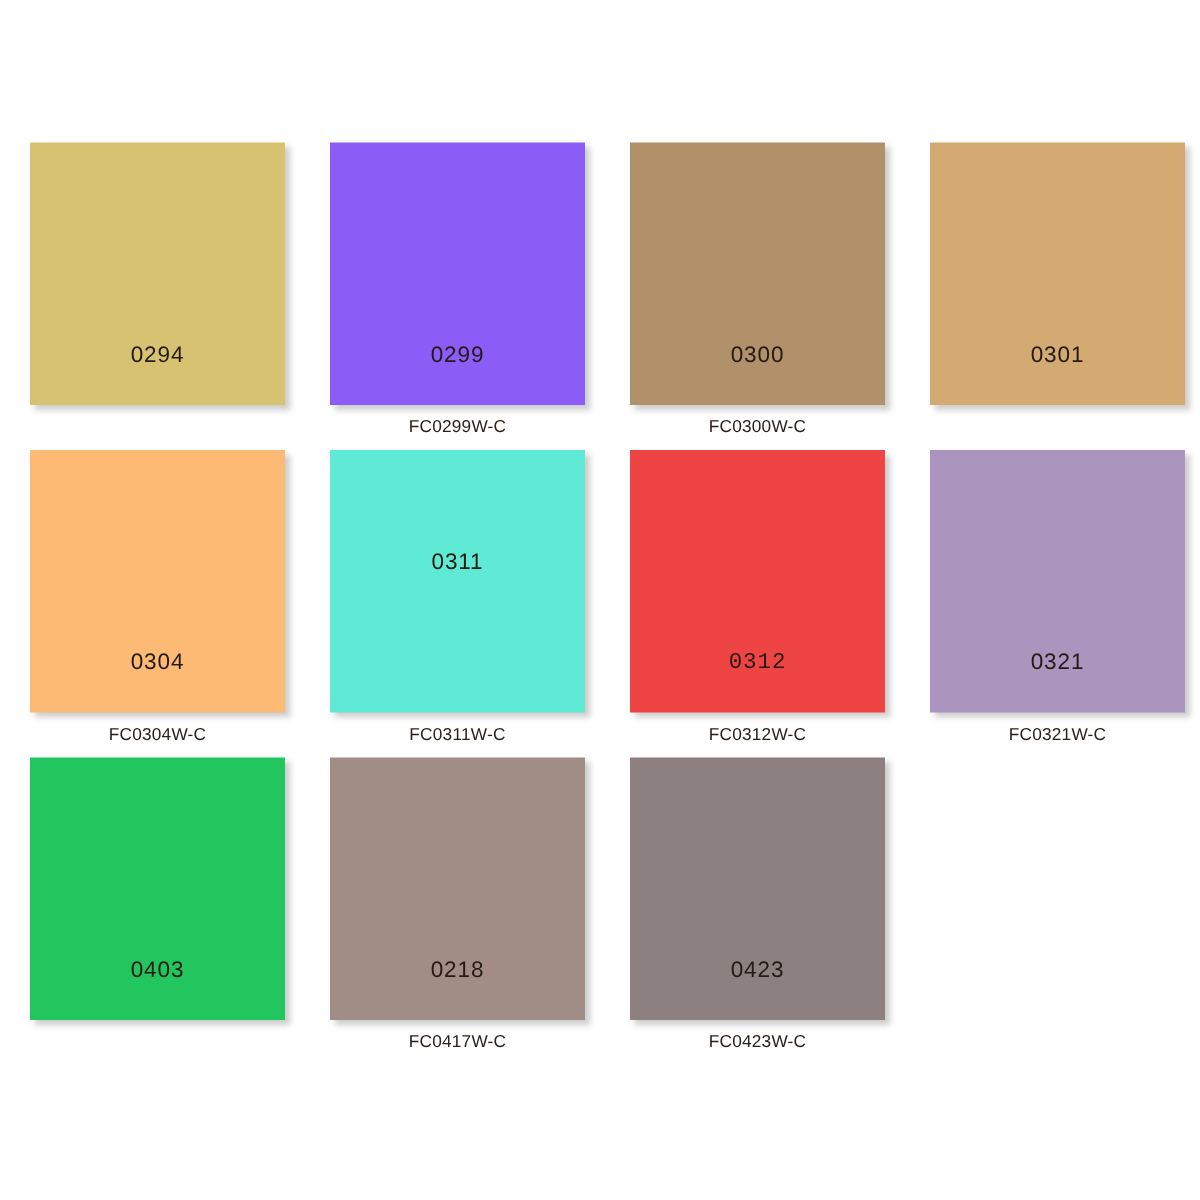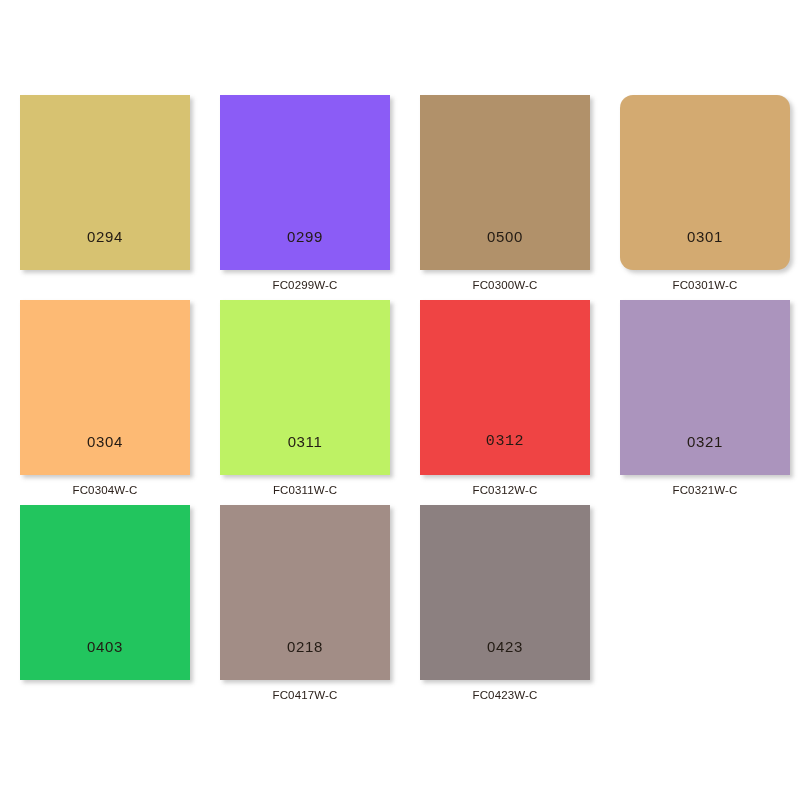--- a/index.html
+++ b/index.html
@@ -81,41 +81,40 @@
 
   <div class="swatch-cell">
     <div class="swatch-chip" style="background-color: #8b5cf6;">
       <span class="swatch-number">0299</span>
     </div>
     <div class="swatch-caption">FC0299W-C</div>
   </div>
 
   <div class="swatch-cell">
     <div class="swatch-chip" style="background-color: rgb(177, 145, 106);">
-      <span class="swatch-number">0500</span>
+      <span class="swatch-number">0300</span>
     </div>
     <div class="swatch-caption">FC0300W-C</div>
   </div>
 
   <div class="swatch-cell">
-    <div class="swatch-chip" style="background-color: rgb(211, 170, 113); border-radius: 13px;">
+    <div class="swatch-chip" style="background-color: rgb(211, 170, 113);">
       <span class="swatch-number">0301</span>
     </div>
-    <div class="swatch-caption">FC0301W-C</div>
   </div>
 
   <div class="swatch-cell">
     <div class="swatch-chip" style="background-color: #fdba74;">
       <span class="swatch-number">0304</span>
     </div>
     <div class="swatch-caption">FC0304W-C</div>
   </div>
 
   <div class="swatch-cell">
-    <div class="swatch-chip" style="background-color: #bef264;">
+    <div class="swatch-chip" style="background-color: #5eead4; align-items: center;">
       <span class="swatch-number">0311</span>
     </div>
     <div class="swatch-caption">FC0311W-C</div>
   </div>
 
   <div class="swatch-cell">
     <div class="swatch-chip" style="background-color: #ef4444; font-family: Liberation Mono, monospace;">
       <span class="swatch-number">0312</span>
     </div>
     <div class="swatch-caption">FC0312W-C</div>

